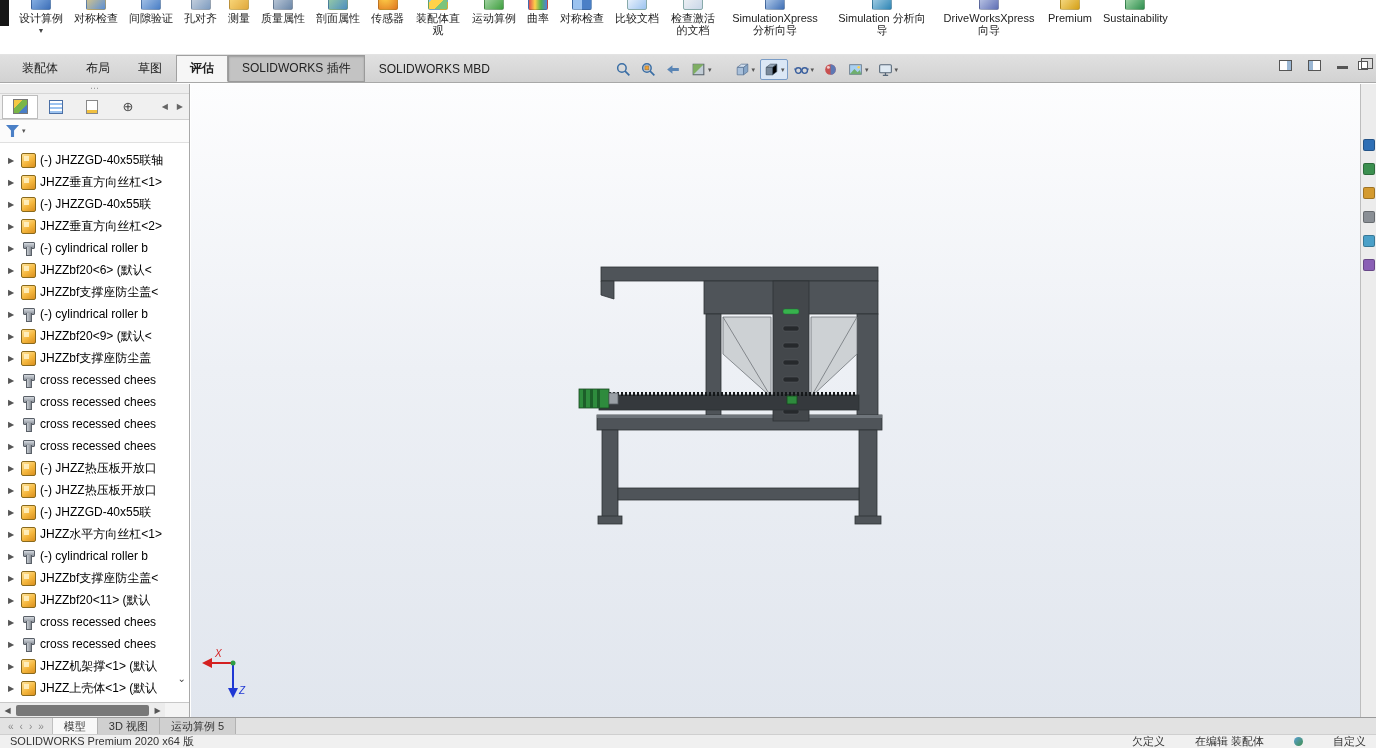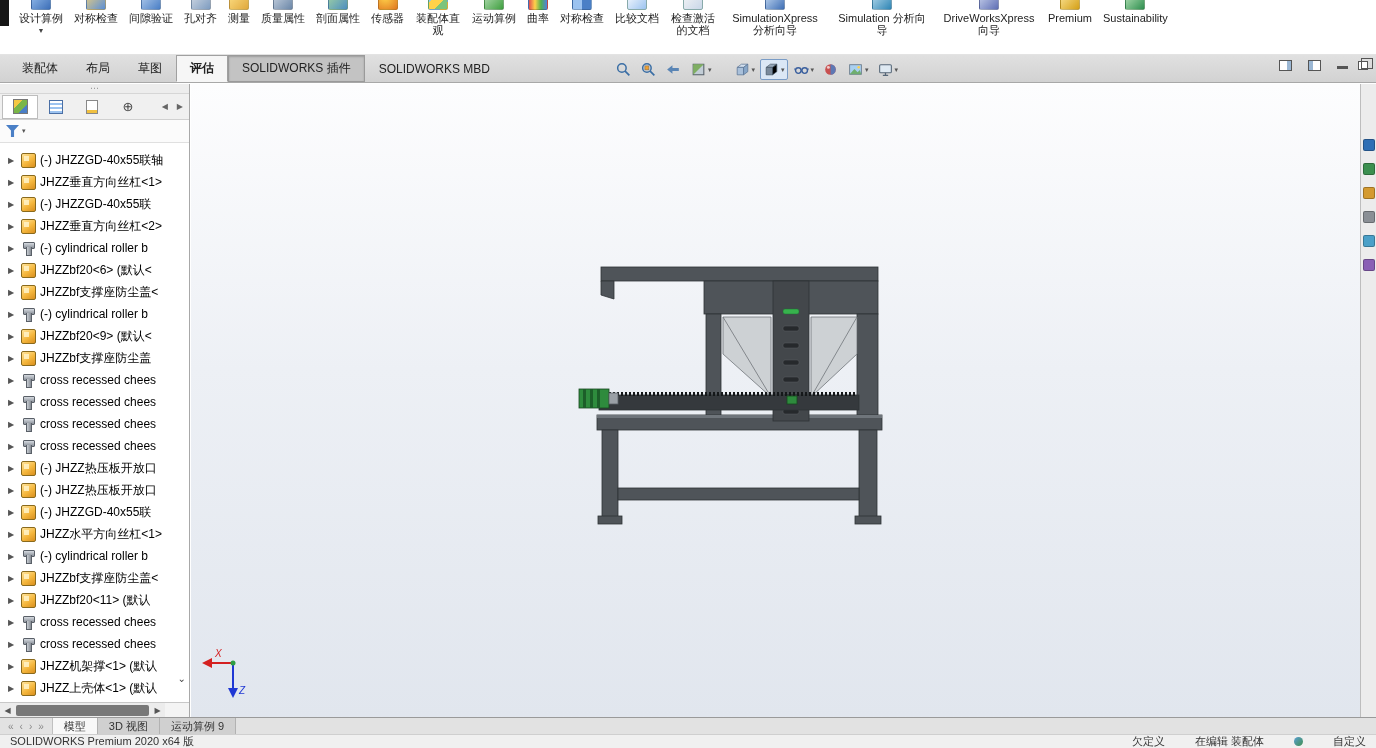--- a/index.html
+++ b/index.html
@@ -611,21 +611,21 @@
     <span>‹</span>
     <span>›</span>
     <span>»</span>
   </span>
   <span style="display:flex">
 
       <span class="sheettab active">模型</span>
 
       <span class="sheettab">3D 视图</span>
 
-      <span class="sheettab">运动算例 9</span>
+      <span class="sheettab">运动算例 5</span>
     </span>
 </div>
 
 <div class="statusbar">
   <span>SOLIDWORKS Premium 2020 x64 版</span>
   <span class="grow"></span>
   <span>欠定义</span>
   <span>在编辑 装配体</span>
   <span class="st-ico"></span>
   <span>自定义</span>

